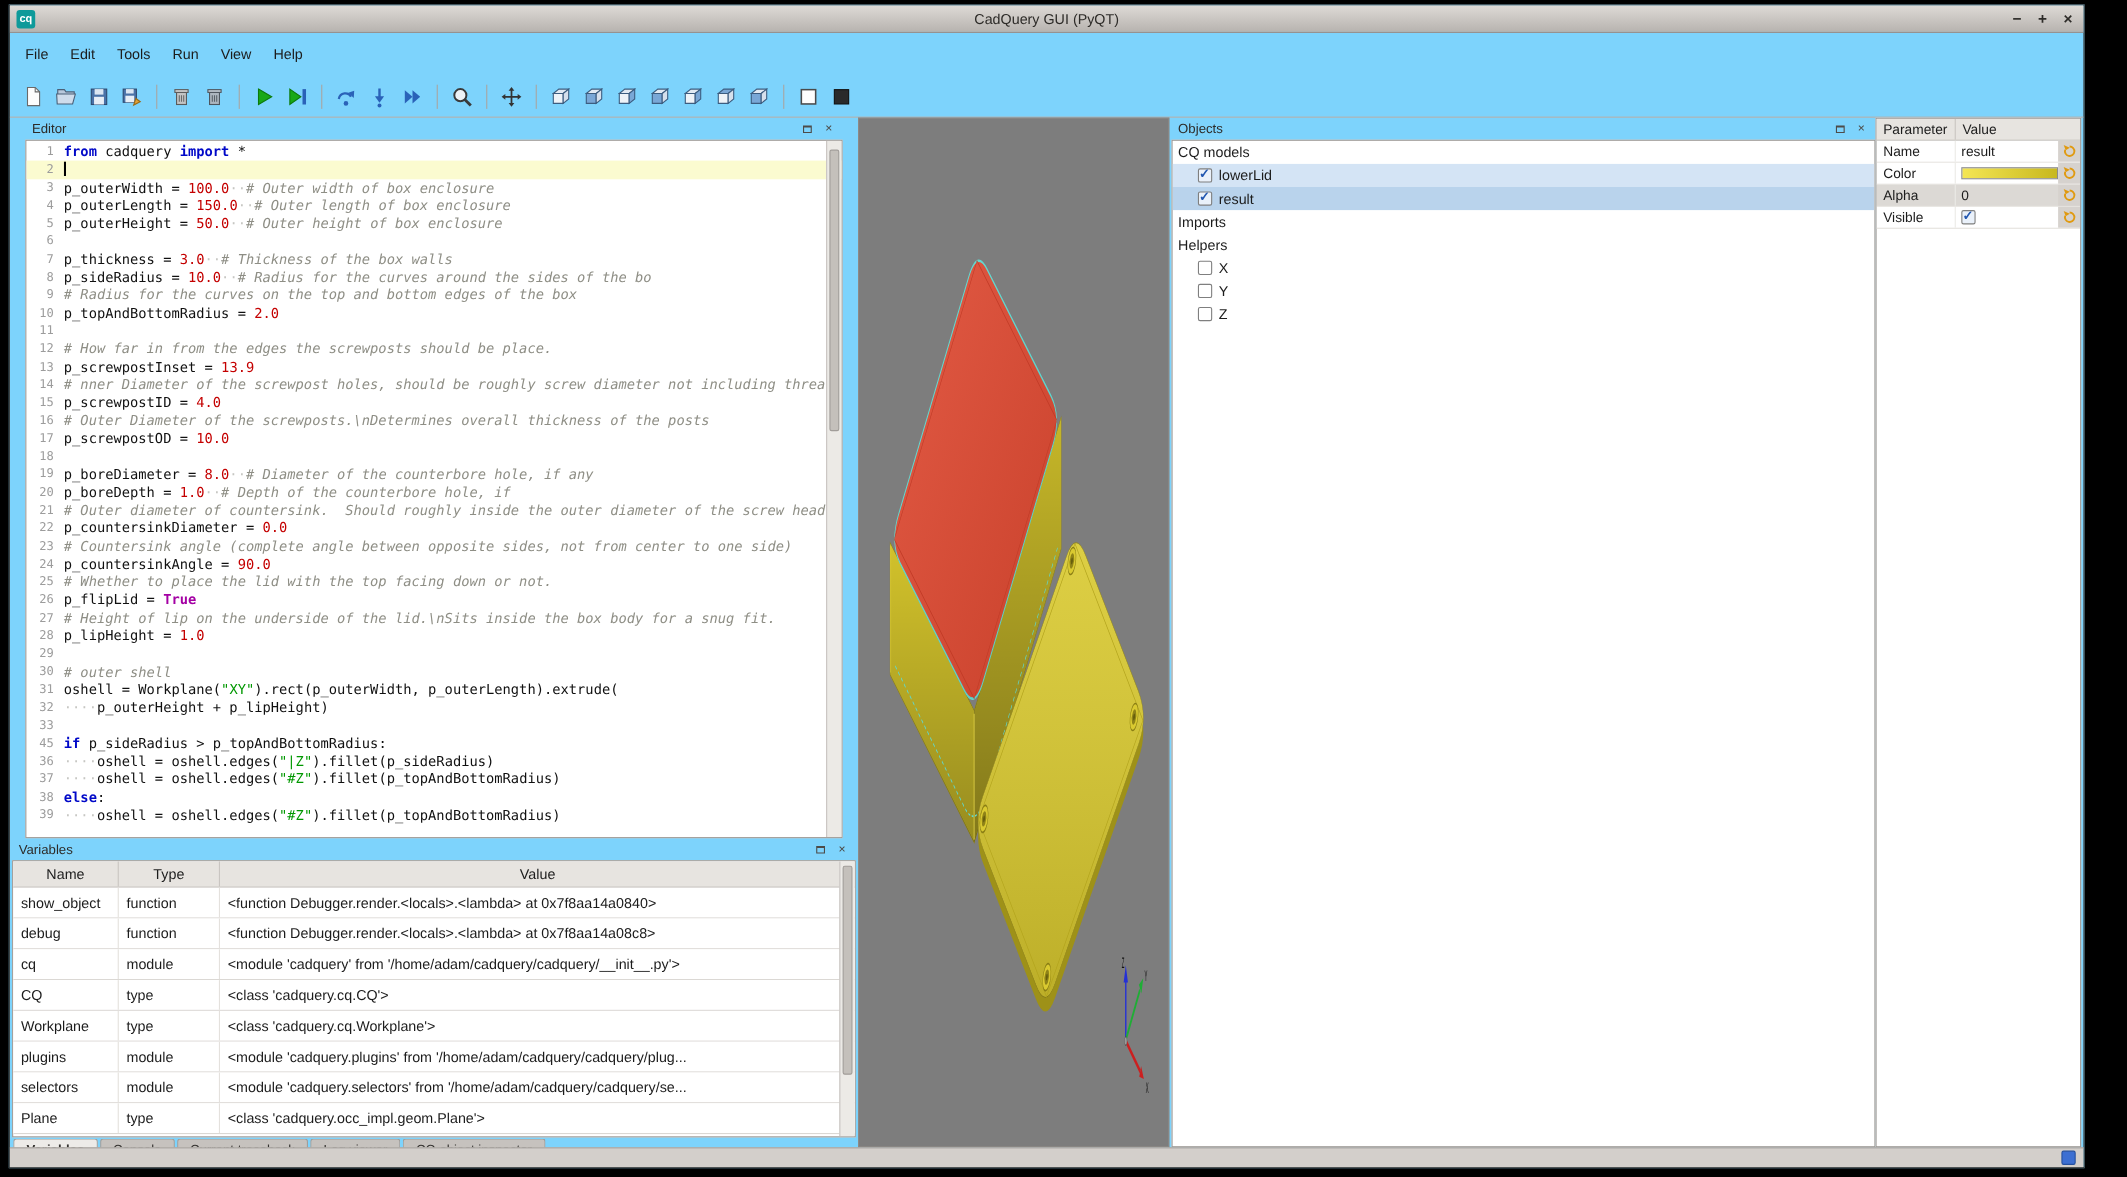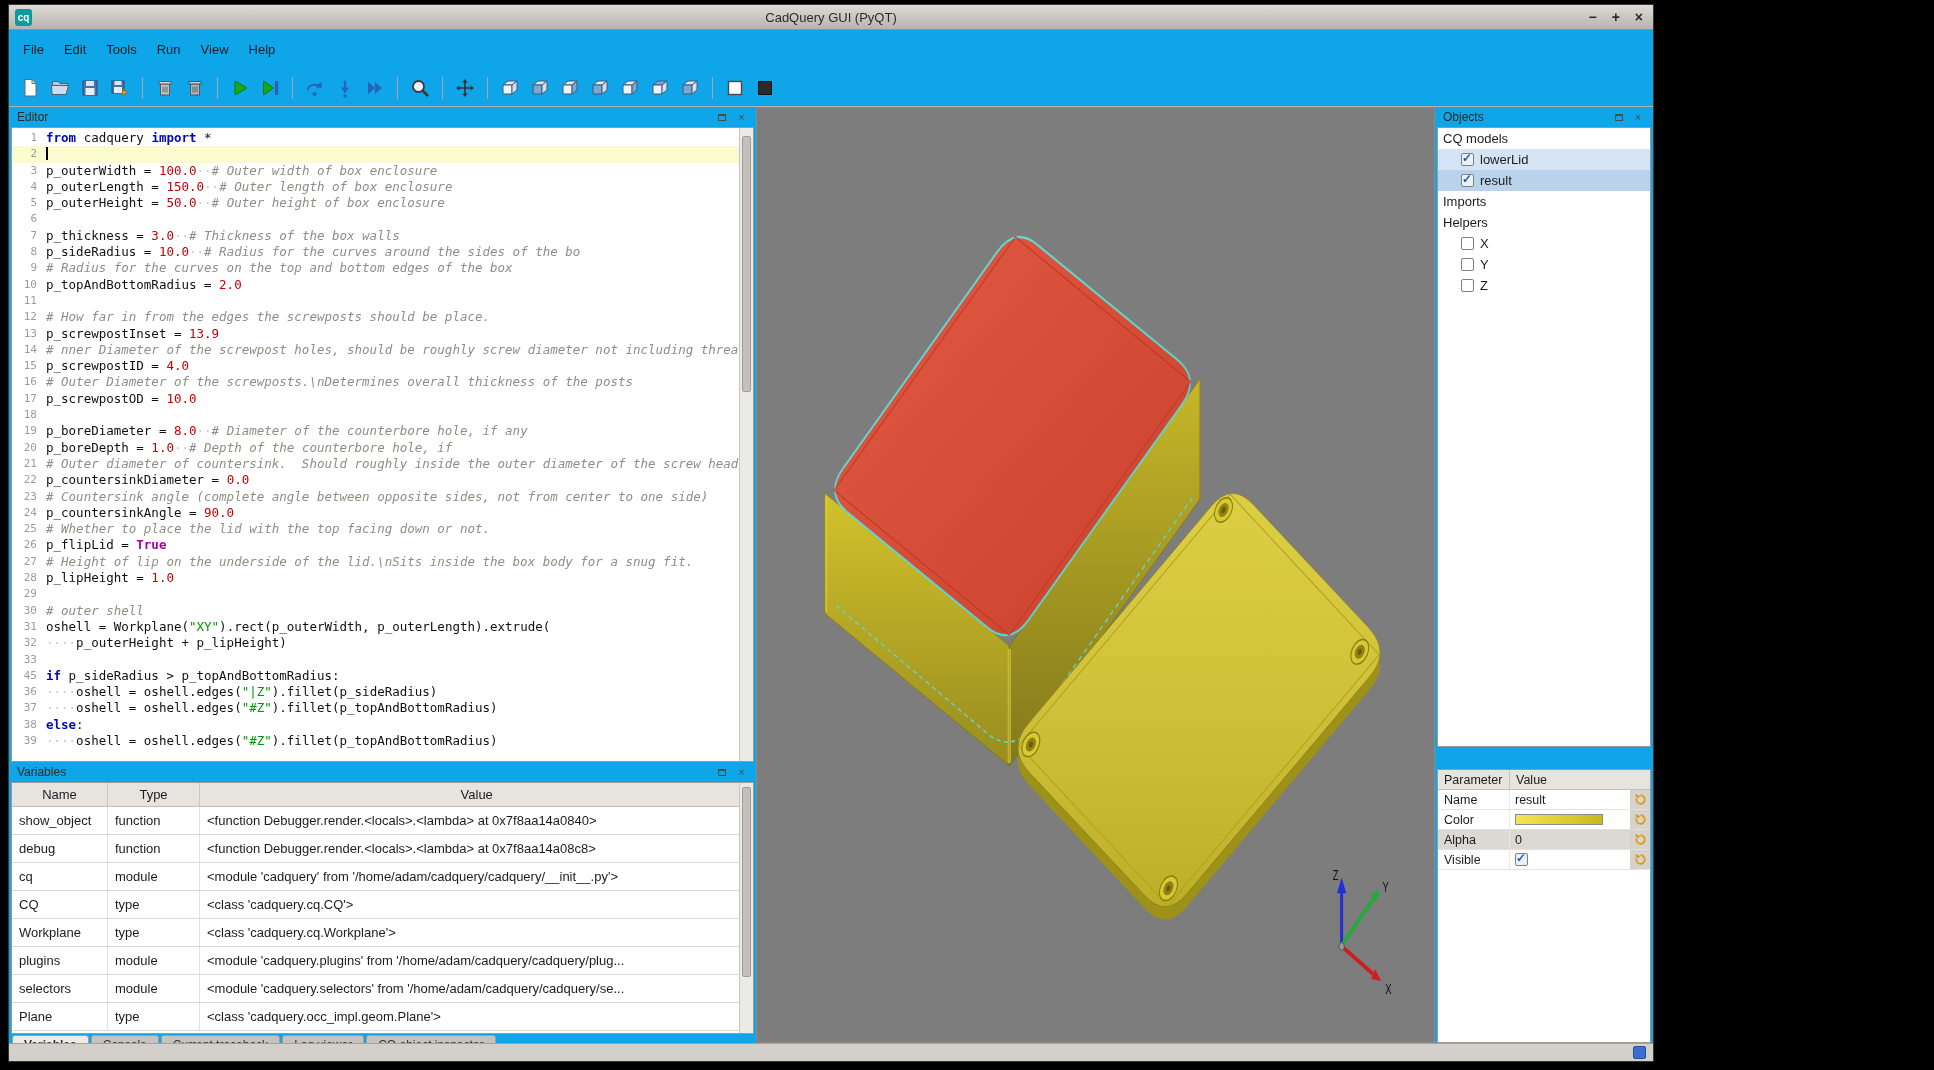--- a/index.html
+++ b/index.html
@@ -1,19 +1,19 @@
 <!DOCTYPE html>
 <html><head>
 <meta charset="utf-8">
 <style>
   *{box-sizing:border-box;margin:0;padding:0}
   html,body{width:1934px;height:1070px;background:#000;overflow:hidden;
     font-family:"Liberation Sans",sans-serif;color:#1c1c1c}
-  .window{position:absolute;left:8px;top:4px;width:1646px;height:1058px;
-    background:#0ea5e9;border:1px solid #3a3835;display:flex;flex-direction:column}
+  .window{position:absolute;left:8px;top:4px;width:1887px;height:1058px;
+    background:#7dd3fc;border:1px solid #3a3835;display:flex;flex-direction:column}
   
   .titlebar{flex:0 0 25px;background:linear-gradient(#dedad6,#b7b3af);
     border-bottom:1px solid #969290;position:relative;display:flex;align-items:center;justify-content:center}
   .tb-logo{position:absolute;left:6px;top:4px;width:17px;height:17px;background:#0e9a9a;color:#fff;
     font-size:10px;font-weight:bold;border-radius:3px;display:flex;align-items:center;justify-content:center}
   .tb-title{font-size:13px;font-weight:normal;color:#2d2b28}
   .tb-ctrls{position:absolute;right:10px;top:0;height:100%;display:flex;align-items:center;gap:15px;
     font-size:14px;font-weight:bold;color:#2d2b28}
   .tb-ctrls span{cursor:default;line-height:1}
   
@@ -22,29 +22,29 @@
   
   .toolbar{flex:0 0 38px;display:flex;align-items:center;padding:0 8px;gap:4px;border-bottom:1px solid #b5b1ad}
   .tb-btn{width:26px;height:26px;display:flex;align-items:center;justify-content:center;border-radius:3px}
   .tb-btn svg{display:block}
   .tb-sep{width:1px;height:22px;background:#a9a5a1;margin:0 5px}
   
   .main{flex:1;display:flex;min-height:0}
   .left-col{flex:0 0 690px;display:flex;flex-direction:column;min-height:0}
   .center{flex:1;position:relative;border:1px solid #8d8985;min-width:0}
   .center svg.scene{position:absolute;left:0;top:0;width:100%;height:100%}
-  .right-col{flex:0 0 218px;display:flex;flex-direction:column;padding:0 2px;gap:22px;min-height:0}
+  .right-col{flex:0 0 218px;display:flex;flex-direction:row;padding:0 2px;gap:0;min-height:0}
   
   .panel{display:flex;flex-direction:column;min-height:0}
   .panel-title{flex:0 0 20px;display:flex;align-items:center;padding:0 6px;font-size:12px;color:#2d2b28;gap:5px}
   .pt-label{flex:1}
   .pt-btn{width:14px;height:14px;display:flex;align-items:center;justify-content:center;color:#4d4b48;font-size:11px;line-height:1}
   .pt-btn .sq{width:8px;height:7px;border:1px solid #4d4b48;border-top-width:2px;display:block}
   .panel-body{flex:1;background:#fff;border:1px solid #9c9894;position:relative;overflow:hidden;min-height:0}
-  .editor-panel{flex:0 0 655px;margin:0 2px}
+  .editor-panel{flex:0 0 655px;margin:0 14px}
   .vars-panel{flex:0 0 272px;margin:0 2px}
   
   .editor-body{font-family:"DejaVu Sans Mono",monospace;font-size:12.5px;padding-top:2px}
   .eline{display:flex;height:16.3px;line-height:16.3px;white-space:pre}
   .eline.cur{background:#fbfbd0}
   .ln{flex:0 0 34px;text-align:right;padding-right:9px;color:#9c9c9c;font-size:11px}
   .ecode{flex:1;white-space:pre;overflow:hidden}
   .tk-pl{color:#101010}
   .tk-kw{color:#0008c8;font-weight:bold}
   .tk-num{color:#c40000}

